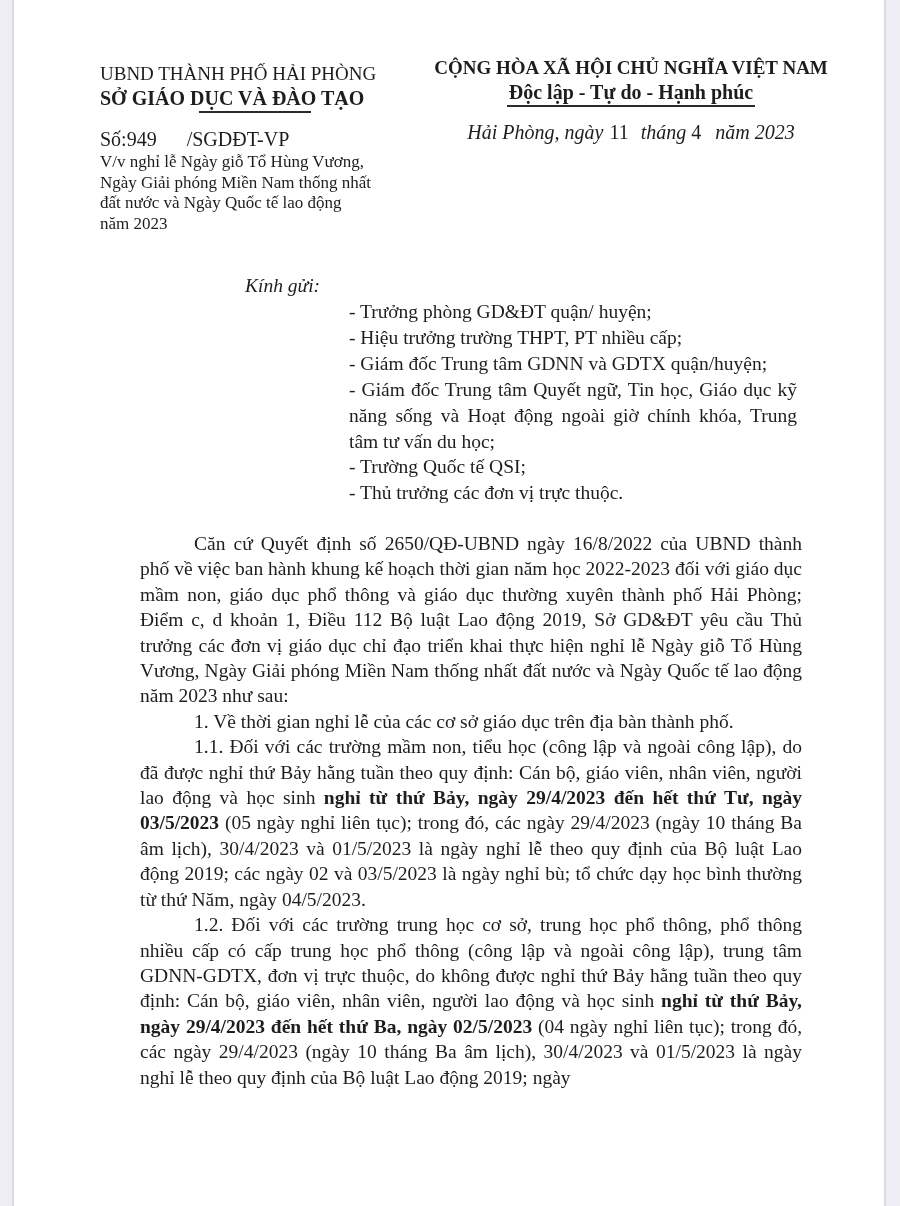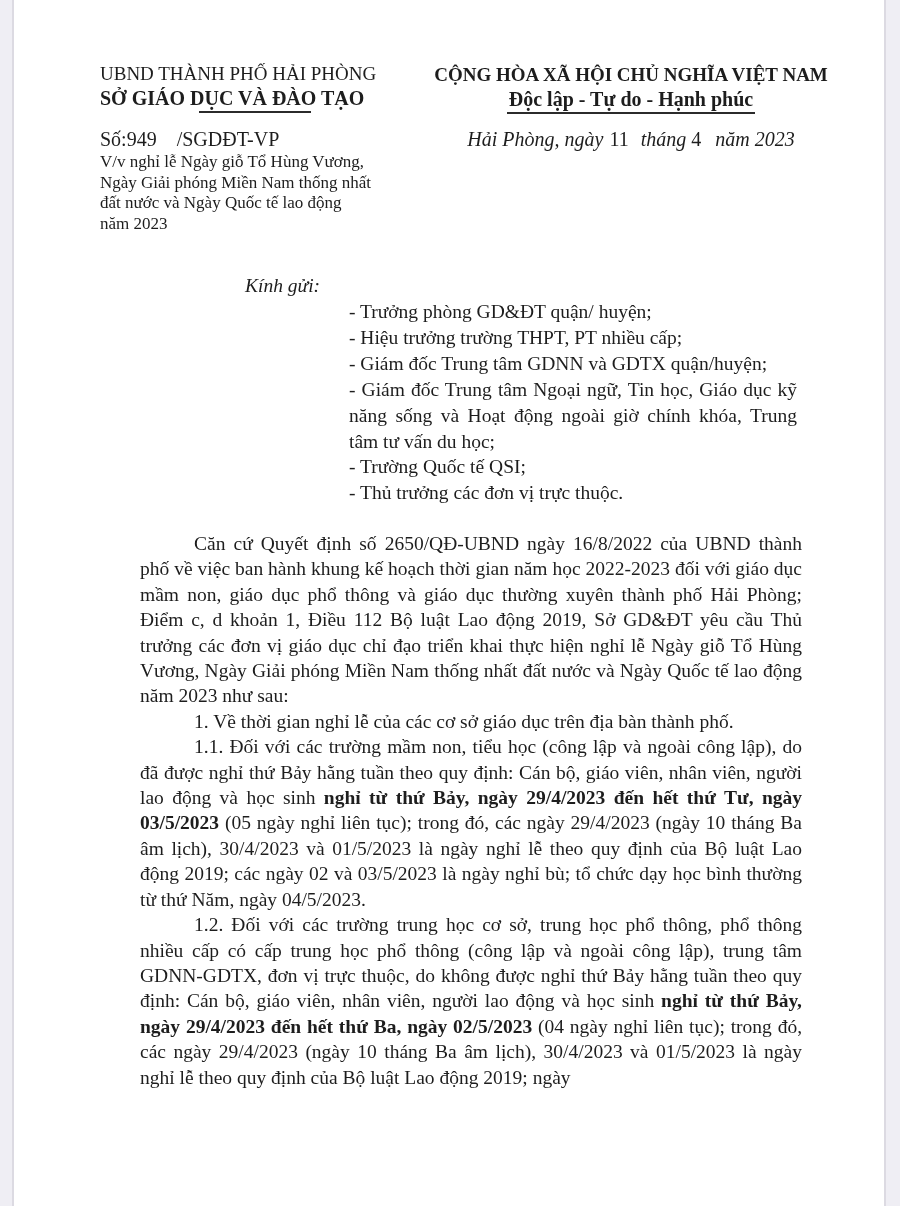--- a/index.html
+++ b/index.html
@@ -15,25 +15,25 @@
   .edge-left  { left:0;  width:14px; border-right:2px solid #dcdae2; }
   .edge-right { right:0; width:16px; border-left:2px solid #dcdae2; }
 
   
   .hdr-left { position:absolute; left:100px; top:62px; width:310px; text-align:left; }
   .issuer-parent { font-size:19px; line-height:24px; white-space:nowrap; }
   .issuer-name   { font-size:20px; line-height:24px; font-weight:bold; white-space:nowrap; }
   .rule { border-top:2px solid #2b2b2b; }
   .rule-left { width:112px; margin:1px auto 0; }
   .doc-no { margin-top:14px; font-size:20px; line-height:24px; }
-  .doc-no .sym { margin-left:20px; }
+  .doc-no .sym { margin-left:30px; }
   .subject { font-size:17px; line-height:20.5px; margin-top:1px; }
 
   
-  .hdr-right { position:absolute; left:432px; top:63px; width:398px; text-align:center; }
+  .hdr-right { position:absolute; left:432px; top:56px; width:398px; text-align:center; }
   .motto1 { font-size:19px; line-height:24px; font-weight:bold; white-space:nowrap; }
   .motto2 { font-size:20px; line-height:24px; font-weight:bold; white-space:nowrap; }
   .rule-right { width:248px; margin:1px auto 0; }
   .date-line { margin-top:13px; font-size:20px; line-height:24px; font-style:italic; white-space:nowrap; }
   .date-line .up { font-style:normal; }
   .date-line .day { margin:0 12px 0 6px; }
   .date-line .mon { margin:0 14px 0 5px; }
 
   
   .kinh-gui { position:absolute; left:245px; top:273px; font-size:19.5px; line-height:25px;font-style:italic; }
@@ -74,21 +74,21 @@
   <div class="date-line">
     <span class="it">Hải Phòng, ngày</span><span class="up day">11</span><span class="it">tháng</span><span class="up mon">4</span><span class="it">năm 2023</span>
   </div>
 </div>
 
 <div class="kinh-gui">Kính gửi:</div>
 <div class="recipients" id="recipients">
     <div>- Trưởng phòng GD&amp;ĐT quận/ huyện;</div>
     <div>- Hiệu trưởng trường THPT, PT nhiều cấp;</div>
     <div>- Giám đốc Trung tâm GDNN và GDTX quận/huyện;</div>
-    <div>- Giám đốc Trung tâm Ngoại ngữ, Tin học, Giáo dục kỹ năng sống và Hoạt động ngoài giờ chính khóa, Trung tâm tư vấn du học;</div>
+    <div>- Giám đốc Trung tâm Quyết ngữ, Tin học, Giáo dục kỹ năng sống và Hoạt động ngoài giờ chính khóa, Trung tâm tư vấn du học;</div>
     <div>- Trường Quốc tế QSI;</div>
     <div>- Thủ trưởng các đơn vị trực thuộc.</div>
   </div>
 
 <div class="body-text" id="docbody">
     <p><span>Căn cứ Quyết định số 2650/QĐ-UBND ngày 16/8/2022 của UBND thành phố về việc ban hành khung kế hoạch thời gian năm học 2022-2023 đối với giáo dục mầm non, giáo dục phổ thông và giáo dục thường xuyên thành phố Hải Phòng; Điểm c, d khoản 1, Điều 112 Bộ luật Lao động 2019, Sở GD&amp;ĐT yêu cầu Thủ trưởng các đơn vị giáo dục chỉ đạo triển khai thực hiện nghỉ lễ Ngày giỗ Tổ Hùng Vương, Ngày Giải phóng Miền Nam thống nhất đất nước và Ngày Quốc tế lao động năm 2023 như sau:</span></p>
     <p><span>1. Về thời gian nghỉ lễ của các cơ sở giáo dục trên địa bàn thành phố.</span></p>
     <p><span>1.1. Đối với các trường mầm non, tiểu học (công lập và ngoài công lập), do đã được nghỉ thứ Bảy hằng tuần theo quy định: Cán bộ, giáo viên, nhân viên, người lao động và học sinh </span><b>nghỉ từ thứ Bảy, ngày 29/4/2023 đến hết thứ Tư, ngày 03/5/2023</b><span> (05 ngày nghỉ liên tục); trong đó, các ngày 29/4/2023 (ngày 10 tháng Ba âm lịch), 30/4/2023 và 01/5/2023 là ngày nghỉ lễ theo quy định của Bộ luật Lao động 2019; các ngày 02 và 03/5/2023 là ngày nghỉ bù; tổ chức dạy học bình thường từ thứ Năm, ngày 04/5/2023.</span></p>
     <p><span>1.2. Đối với các trường trung học cơ sở, trung học phổ thông, phổ thông nhiều cấp có cấp trung học phổ thông (công lập và ngoài công lập), trung tâm GDNN-GDTX, đơn vị trực thuộc, do không được nghỉ thứ Bảy hằng tuần theo quy định: Cán bộ, giáo viên, nhân viên, người lao động và học sinh </span><b>nghỉ từ thứ Bảy, ngày 29/4/2023 đến hết thứ Ba, ngày 02/5/2023</b><span> (04 ngày nghỉ liên tục); trong đó, các ngày 29/4/2023 (ngày 10 tháng Ba âm lịch), 30/4/2023 và 01/5/2023 là ngày nghỉ lễ theo quy định của Bộ luật Lao động 2019; ngày</span></p>
   </div>

